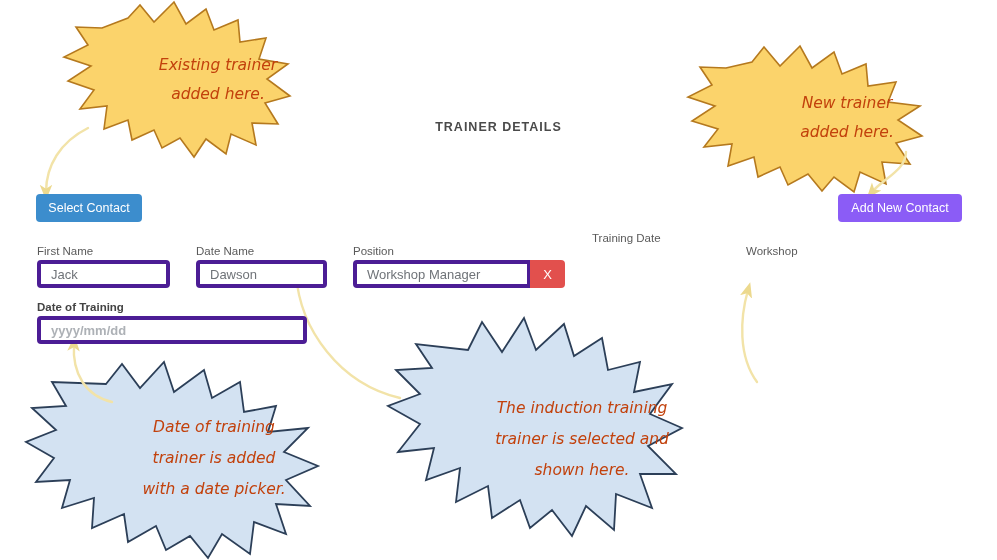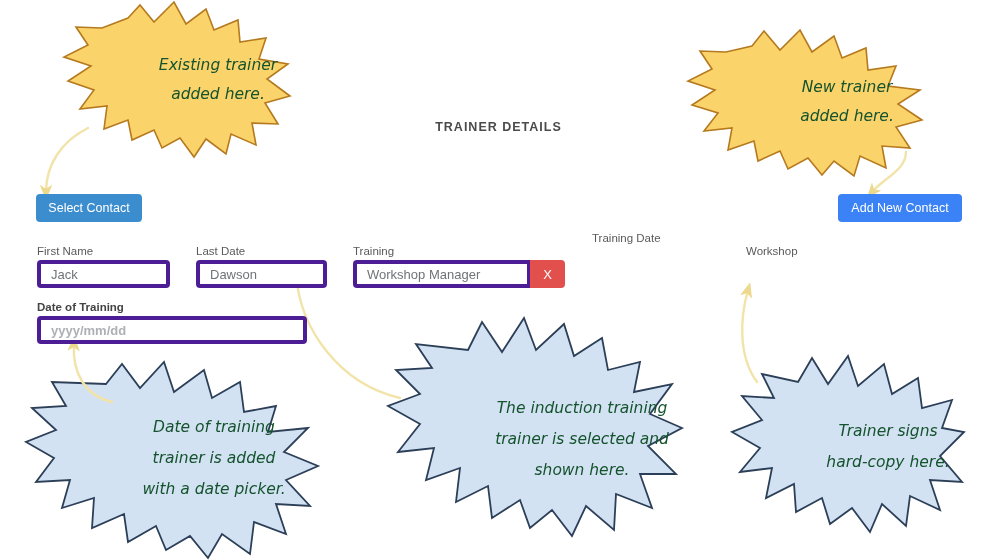--- a/index.html
+++ b/index.html
@@ -51,21 +51,21 @@
     top: 194px;
     width: 106px;
     height: 28px;
     background: #3c8dcd;
   }
   #add-new-contact-btn {
     left: 838px;
     top: 194px;
     width: 124px;
     height: 28px;
-    background: #3b82f6;
+    background: #8b5cf6;
   }
 
   
   .field-label {
     position: absolute;
     font-size: 11.5px;
     color: #5a5a5a;
     white-space: nowrap;
   }
   .field-label.bold {
@@ -114,28 +114,28 @@
     left: 0; top: 0;
     width: 100%; height: 100%;
     display: flex;
     flex-direction: column;
     align-items: center;
     justify-content: center;
     text-align: center;
     pointer-events: none;
     font-family: "DejaVu Sans", sans-serif;
     font-style: italic;
-    color: #14532d;
+    color: #c2410c;
     white-space: pre-line;
   }
   .callout-text.yellow { font-size: 15.5px; line-height: 1.85; }
   .callout-text.blue   { font-size: 15.5px; line-height: 2.0; }
 
   #callout-existing  { left: 62px;  top: 2px;   width: 228px; height: 155px; }
-  #callout-new       { left: 684px; top: 28px;  width: 238px; height: 148px; }
+  #callout-new       { left: 684px; top: 44px;  width: 238px; height: 148px; }
   #callout-date      { left: 18px;  top: 358px; width: 300px; height: 200px; }
   #callout-induction { left: 382px; top: 318px; width: 300px; height: 242px; }
   #callout-signature { left: 728px; top: 352px; width: 236px; height: 190px; }
 
   #callout-existing .callout-text  { padding: 0 42px; }
   #callout-new .callout-text       { padding: 0 44px; }
   #callout-date .callout-text      { padding: 0 46px; }
   #callout-induction .callout-text { padding: 0 50px; }
   #callout-signature .callout-text { padding: 0 42px; }
 
@@ -181,27 +181,20 @@
 
   <div class="callout" id="callout-induction">
     <svg width="300" height="242" viewBox="0 0 300 242" preserveAspectRatio="none">
       <polygon points="86,32 100,4 120,34 142,0 154,32 182,6 192,38 220,20 226,52 258,44 252,74 290,66 268,96 300,110 266,128 294,156 258,156 270,190 234,176 232,212 204,188 190,218 170,192 148,210 138,182 110,200 106,168 74,184 78,150 44,162 52,130 16,134 38,106 6,88 38,76 14,52 50,50 34,26" fill="#d3e2f2" stroke="#2c3f58" stroke-width="1.8" stroke-linejoin="miter"></polygon>
     </svg>
     <div class="callout-text blue">The induction training
 trainer is selected and
 shown here.</div>
   </div>
 
-  <div class="callout" id="callout-signature">
-    <svg width="236" height="190" viewBox="0 0 236 190" preserveAspectRatio="none">
-      <polygon points="70,30 84,6 100,32 120,4 130,34 156,12 164,42 190,26 194,56 224,48 214,76 236,80 212,104 234,130 202,128 212,158 182,144 178,174 154,152 142,180 124,156 102,172 94,146 68,160 66,132 38,146 44,116 12,120 32,96 4,80 34,68 14,44 46,46 34,22" fill="#d3e2f2" stroke="#2c3f58" stroke-width="1.8" stroke-linejoin="miter"></polygon>
-    </svg>
-    <div class="callout-text blue">Trainer signs
-hard-copy here.</div>
-  </div>
 
   <svg id="arrow-layer" viewBox="0 0 997 560">
     <defs>
       <marker id="arrowhead" markerWidth="7" markerHeight="7" refX="3.0" refY="3.0" orient="auto" markerUnits="strokeWidth">
         <path d="M0,0.4 L6.4,3.0 L0,5.6 L1.6,3.0 Z" fill="#ecd98e"></path>
       </marker>
     </defs>
 
     <path d="M 88 128 C 60 142, 46 166, 46 192" fill="none" stroke="#f2e3a8" stroke-width="2.4" stroke-linecap="round" marker-end="url(#arrowhead)"></path>
 
@@ -213,24 +206,24 @@
 
     <path d="M 757 382 C 738 356, 740 318, 748 290" fill="none" stroke="#f2e3a8" stroke-width="2.4" stroke-linecap="round" marker-end="url(#arrowhead)"></path>
   </svg>
 
   <button class="btn" id="select-contact-btn">Select Contact</button>
   <button class="btn" id="add-new-contact-btn">Add New Contact</button>
 
   <label class="field-label" id="first-name-label">First Name</label>
   <input class="text-input" id="first-name-input" type="text" value="Jack" style="">
 
-  <label class="field-label" id="last-name-label">Last Date</label>
+  <label class="field-label" id="last-name-label">Date Name</label>
   <input class="text-input" id="last-name-input" type="text" value="Dawson" style="">
 
-  <label class="field-label" id="position-label">Training</label>
+  <label class="field-label" id="position-label">Position</label>
   <input class="text-input" id="position-input" type="text" value="Workshop Manager" style="">
   <button class="btn" id="clear-position-btn">X</button>
 
   <label class="field-label" id="training-date-label">Training Date</label>
   <label class="field-label" id="signature-label">Workshop</label>
 
   <label class="field-label bold" id="date-of-training-label">Date of Training</label>
   <input class="text-input" id="date-of-training-input" type="text" placeholder="yyyy/mm/dd" style="">
 
 </div>

